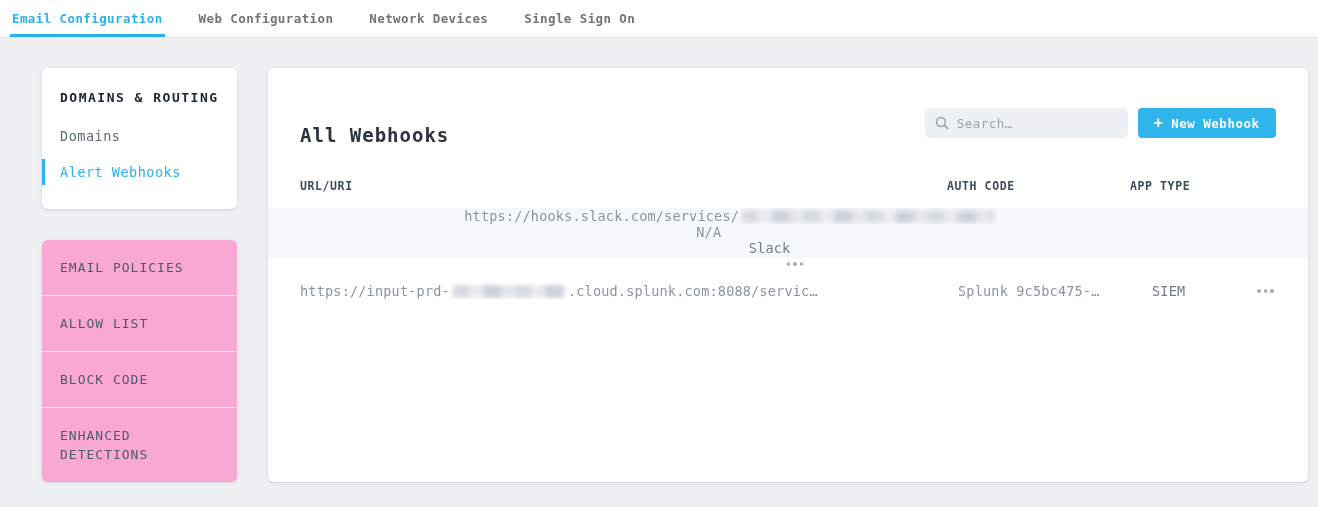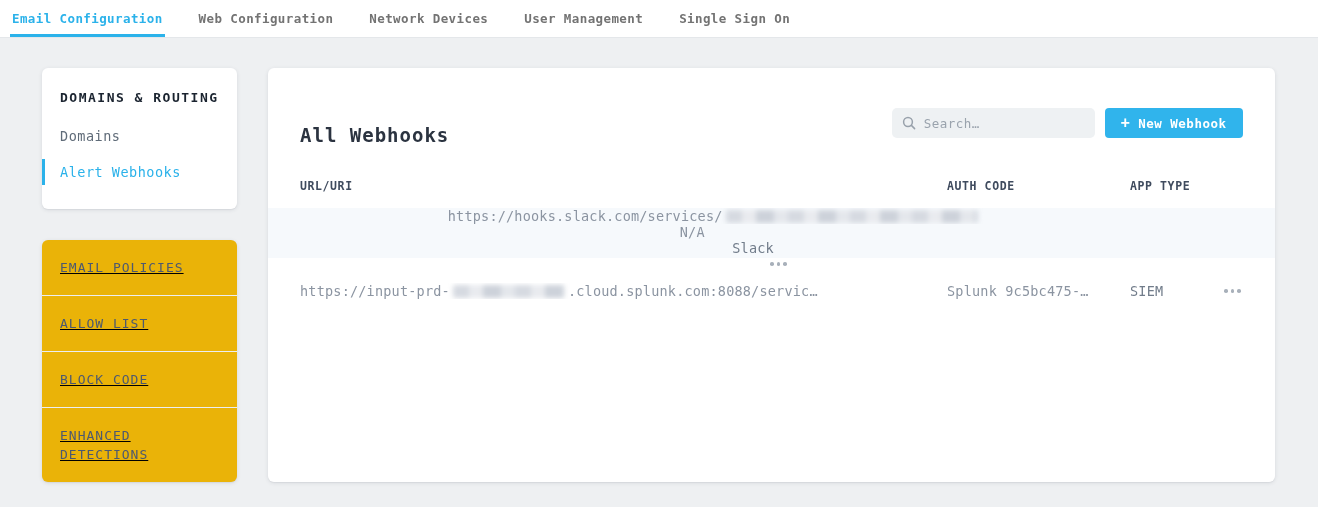--- a/index.html
+++ b/index.html
@@ -30,21 +30,21 @@
   }
   .routing-card { padding:22px 18px 24px 18px; margin-bottom:31px; }
   .routing-title { font-size:13px; font-weight:700; letter-spacing:1.5px; color:#1b2430; margin-bottom:18px; }
   .routing-item {
     font-size:13.5px; color:#5f6b78; letter-spacing:0.5px;
     margin-left:-18px; padding:5px 0 5px 15px; border-left:3px solid transparent;
     margin-bottom:10px; cursor:pointer;
   }
   .routing-item:last-child { margin-bottom:0; }
   .routing-item.active { color:#2bb2ea; border-left-color:#2bb2ea; }
-  .section-card { background:#eab308;text-decoration:underline; }
+  .section-card { background:#f9a8d4; }
   .side-section {
     padding:18px; font-size:13px; letter-spacing:1px; color:#4d5970;
     line-height:19px; border-bottom:1px solid #eceef1; cursor:pointer;
   }
   .side-section:last-child { border-bottom:none; }
   
   .main-card { flex:1; min-height:305px; padding:32px; }
   .main-head { display:flex; align-items:center; }
   .page-title { font-size:19px; font-weight:700; letter-spacing:1px; color:#2b3340; flex:1;margin-top:24px; }
   .searchbox {
@@ -61,21 +61,21 @@
     height:30px; padding:0 16px; background:#30b4ec; color:#fff;
     border:none; border-radius:4px; font-family:inherit; font-size:12.5px;
     font-weight:700; letter-spacing:0.5px; display:flex; align-items:center; cursor:pointer;
   }
   .btn-primary .plus { font-size:15px; font-weight:700; margin-right:8px; line-height:1; }
   
   .table { margin-top:28px; }
   .t-head { display:flex; align-items:center; height:24px; margin-bottom:10px; }
   .t-row  { display:flex; align-items:center; height:50px; }
   .t-row.tinted { background:#f6f9fc; margin:0 -32px; padding:0 32px;flex-direction:column; }
-  .t-row.spaced { margin-top:8px; }
+  .t-row.spaced { margin-top:8px;gap:11px; }
   .col-url  { width:647px; flex:none; display:flex; align-items:center; overflow:hidden; white-space:nowrap; }
   .col-auth { width:183px; flex:none; }
   .col-app  { width:78px;  flex:none; }
   .col-menu { flex:1; display:flex; justify-content:flex-start; padding-left:14px; }
   .th { font-size:11.5px; font-weight:700; letter-spacing:0.6px; color:#3f4b5e; }
   .cell { font-size:13.5px; color:#8b94a1; letter-spacing:0.2px; white-space:nowrap; }
   .cell.app { color:#717c8a; }
   .redacted {
     display:inline-block; height:13px; border-radius:2px; margin-left:3px;
     background:repeating-linear-gradient(90deg,#d6dae1 0 16px,#e9ebef 16px 30px,#cdd2da 30px 48px,#e4e7ec 48px 62px);
@@ -86,21 +86,20 @@
   .dots { display:flex; gap:3px; cursor:pointer; padding:6px 2px; }
   .dots i { width:3.5px; height:3.5px; border-radius:50%; background:#a8b0ba; display:block; }
 </style>
 </head>
 <body>
 
 <div class="topbar">
   <div class="tab active">Email Configuration</div>
   <div class="tab">Web Configuration</div>
   <div class="tab">Network Devices</div>
-  <div class="tab">User Management</div>
   <div class="tab">Single Sign On</div>
 </div>
 
 <div class="content">
 
   <div class="sidebar">
     <div class="card routing-card">
       <div class="routing-title">DOMAINS &amp; ROUTING</div>
       <div class="routing-item">Domains</div>
       <div class="routing-item active">Alert Webhooks</div>

